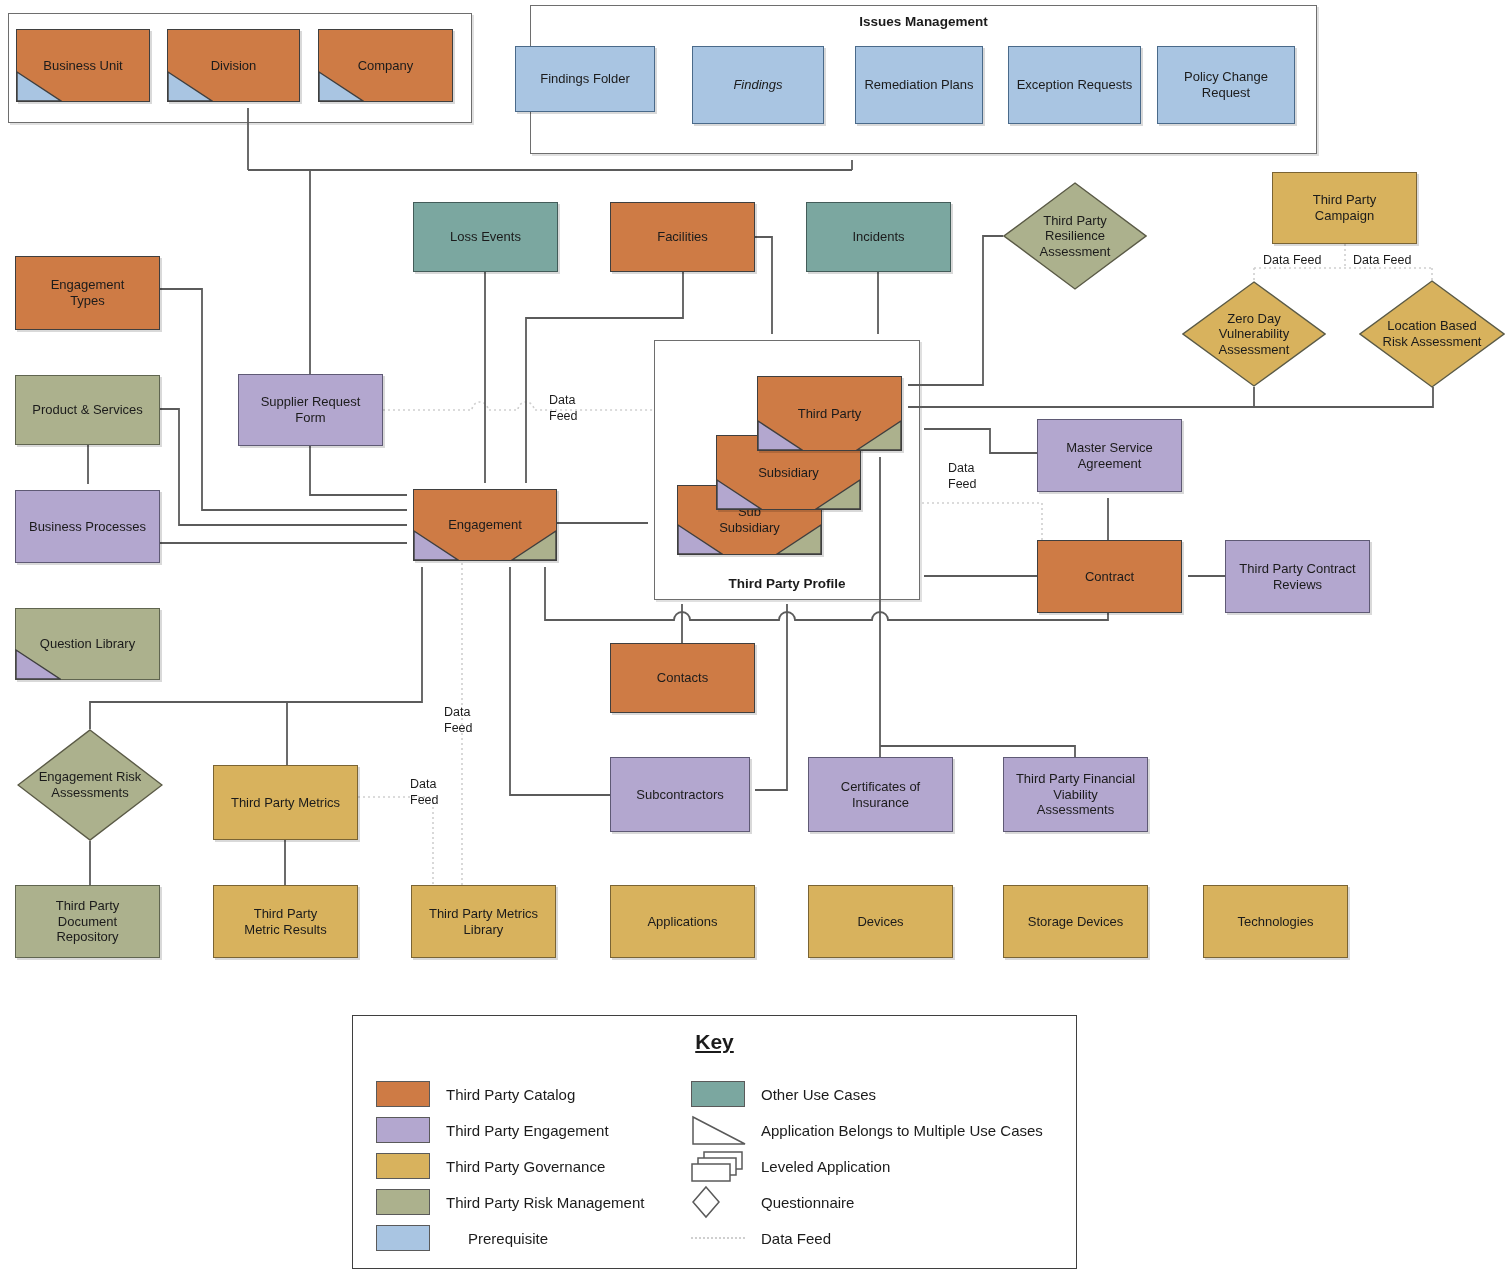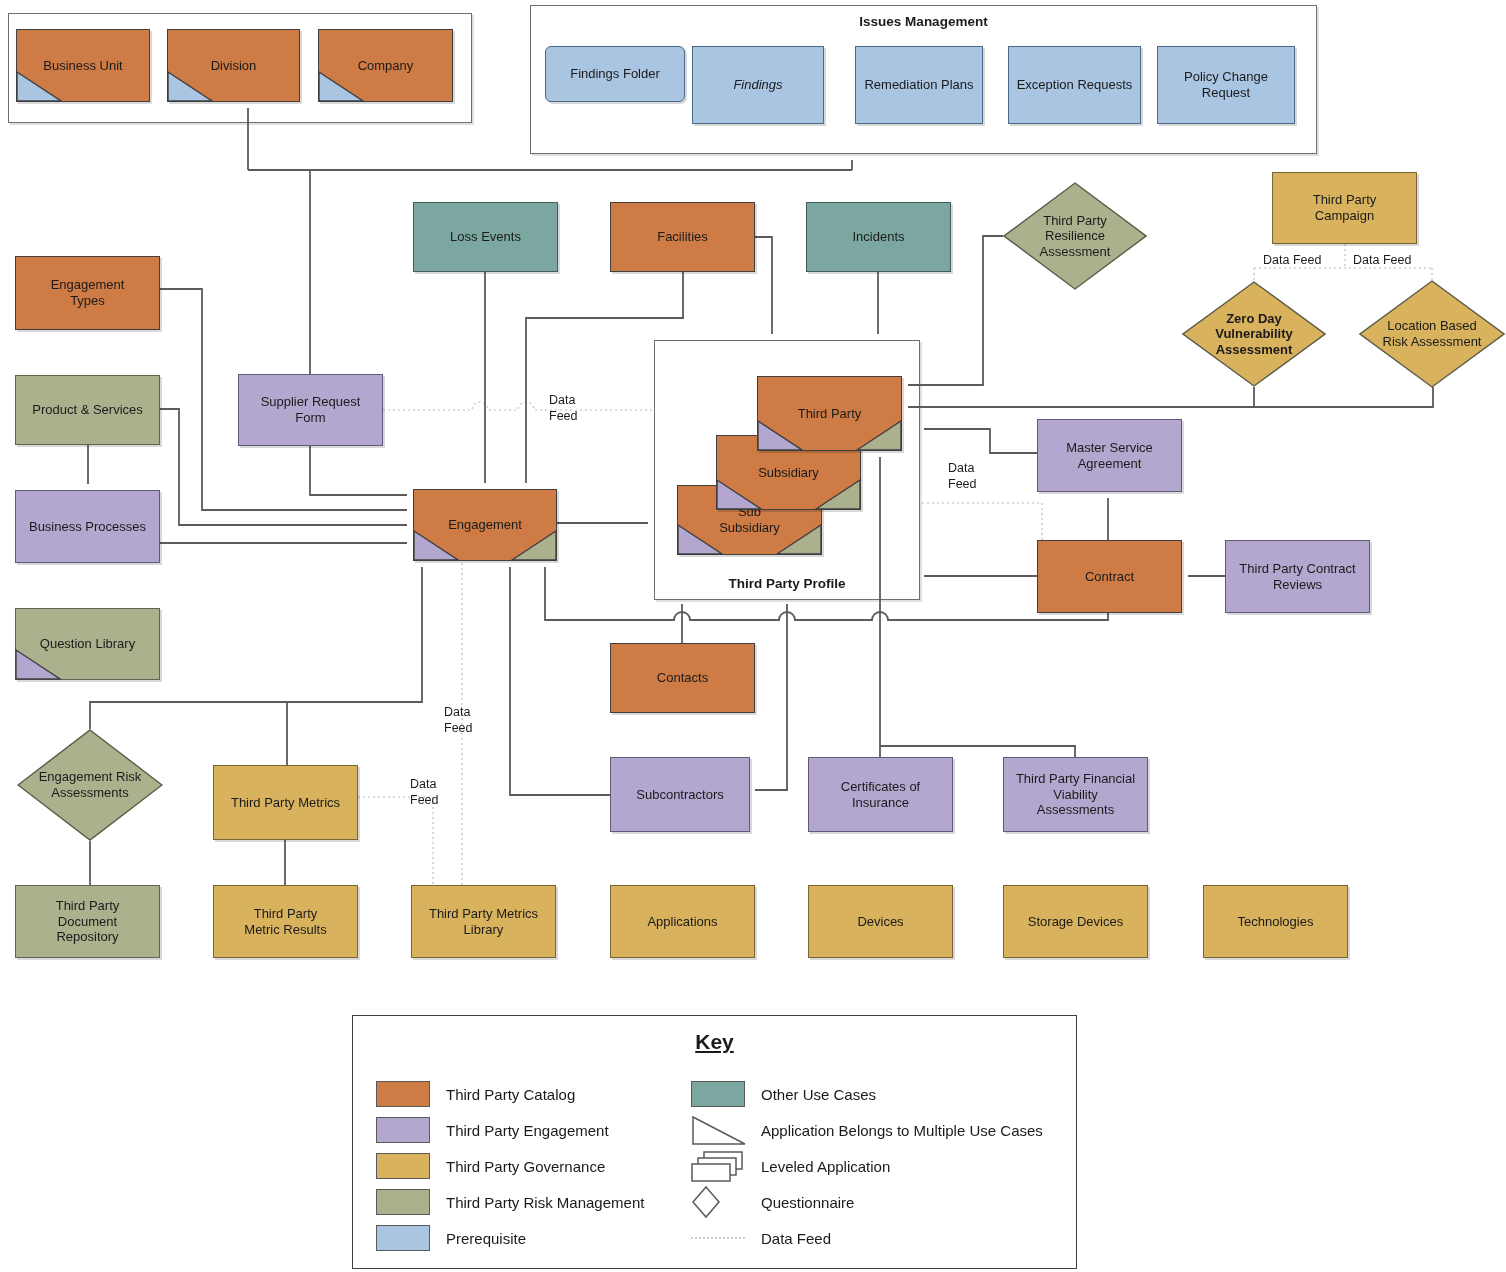--- a/index.html
+++ b/index.html
@@ -102,37 +102,37 @@
   <div id="nodes-layer">
       <div class="node catalog" style="left: 16px; top: 29px; width: 134px; height: 73px;"><span class="lbl">Business Unit</span><svg width="46" height="31" class="corner" style="left: -1px; bottom: -1px;">
           <polygon points="1,1 45,30 1,30" fill="#A9C5E2" stroke="#3f3f3f" stroke-width="1.4"></polygon>
         </svg></div>
       <div class="node catalog" style="left: 167px; top: 29px; width: 133px; height: 73px;"><span class="lbl">Division</span><svg width="46" height="31" class="corner" style="left: -1px; bottom: -1px;">
           <polygon points="1,1 45,30 1,30" fill="#A9C5E2" stroke="#3f3f3f" stroke-width="1.4"></polygon>
         </svg></div>
       <div class="node catalog" style="left: 318px; top: 29px; width: 135px; height: 73px;"><span class="lbl">Company</span><svg width="46" height="31" class="corner" style="left: -1px; bottom: -1px;">
           <polygon points="1,1 45,30 1,30" fill="#A9C5E2" stroke="#3f3f3f" stroke-width="1.4"></polygon>
         </svg></div>
-      <div class="node prereq" style="left: 545px; top: 46px; width: 140px; height: 56px; border-radius: 6px;"><span class="lbl">Findings Folder</span></div>
+      <div class="node prereq" style="left: 515px; top: 46px; width: 140px; height: 66px;"><span class="lbl">Findings Folder</span></div>
       <div class="node prereq" style="left: 692px; top: 46px; width: 132px; height: 78px; font-style: italic;"><span class="lbl">Findings</span></div>
       <div class="node prereq" style="left: 855px; top: 46px; width: 128px; height: 78px;"><span class="lbl">Remediation Plans</span></div>
       <div class="node prereq" style="left: 1008px; top: 46px; width: 133px; height: 78px;"><span class="lbl">Exception Requests</span></div>
       <div class="node prereq" style="left: 1157px; top: 46px; width: 138px; height: 78px;"><span class="lbl">Policy Change
 Request</span></div>
       <div class="node other" style="left: 413px; top: 202px; width: 145px; height: 70px;"><span class="lbl">Loss Events</span></div>
       <div class="node catalog" style="left: 610px; top: 202px; width: 145px; height: 70px;"><span class="lbl">Facilities</span></div>
       <div class="node other" style="left: 806px; top: 202px; width: 145px; height: 70px;"><span class="lbl">Incidents</span></div>
       <div class="node risk diamond" style="left: 1003px; top: 182px; width: 144px; height: 108px;"><svg width="144" height="108">
           <polygon points="72,1 143,54 72,107 1,54" fill="#ACB18D" stroke="#5a5a46" stroke-width="1.4"></polygon>
         </svg><span class="lbl">Third Party
 Resilience
 Assessment</span></div>
       <div class="node governance" style="left: 1272px; top: 172px; width: 145px; height: 72px;"><span class="lbl">Third Party
 Campaign</span></div>
-      <div class="node governance diamond" style="left: 1182px; top: 281px; width: 144px; height: 106px; font-weight: bold;"><svg width="144" height="106">
+      <div class="node governance diamond" style="left: 1182px; top: 281px; width: 144px; height: 106px;"><svg width="144" height="106">
           <polygon points="72,1 143,53 72,105 1,53" fill="#D8B25D" stroke="#5a5a46" stroke-width="1.4"></polygon>
         </svg><span class="lbl">Zero Day
 Vulnerability
 Assessment</span></div>
       <div class="node governance diamond" style="left: 1359px; top: 280px; width: 146px; height: 108px;"><svg width="146" height="108">
           <polygon points="73,1 145,54 73,107 1,54" fill="#D8B25D" stroke="#5a5a46" stroke-width="1.4"></polygon>
         </svg><span class="lbl">Location Based
 Risk Assessment</span></div>
       <div class="node catalog" style="left: 15px; top: 256px; width: 145px; height: 74px;"><span class="lbl">Engagement
 Types</span></div>
@@ -226,21 +226,21 @@
             <div class="kswatch" style="background: rgb(216, 178, 93);"></div>
           </span>
           <span class="klabel">Third Party Governance</span>
         </div>
         <div class="krow" style="left: 23px; top: 172px;">
           <span class="kicon">
             <div class="kswatch" style="background: rgb(172, 177, 141);"></div>
           </span>
           <span class="klabel">Third Party Risk Management</span>
         </div>
-        <div class="krow" style="left: 23px; top: 208px;">
+        <div class="krow" style="left: 23px; top: 208px; gap: 22px;">
           <span class="kicon">
             <div class="kswatch" style="background: rgb(169, 197, 226);"></div>
           </span>
           <span class="klabel">Prerequisite</span>
         </div>
         <div class="krow" style="left: 338px; top: 64px;">
           <span class="kicon">
             <div class="kswatch" style="background: rgb(123, 167, 160);"></div>
           </span>
           <span class="klabel">Other Use Cases</span>

